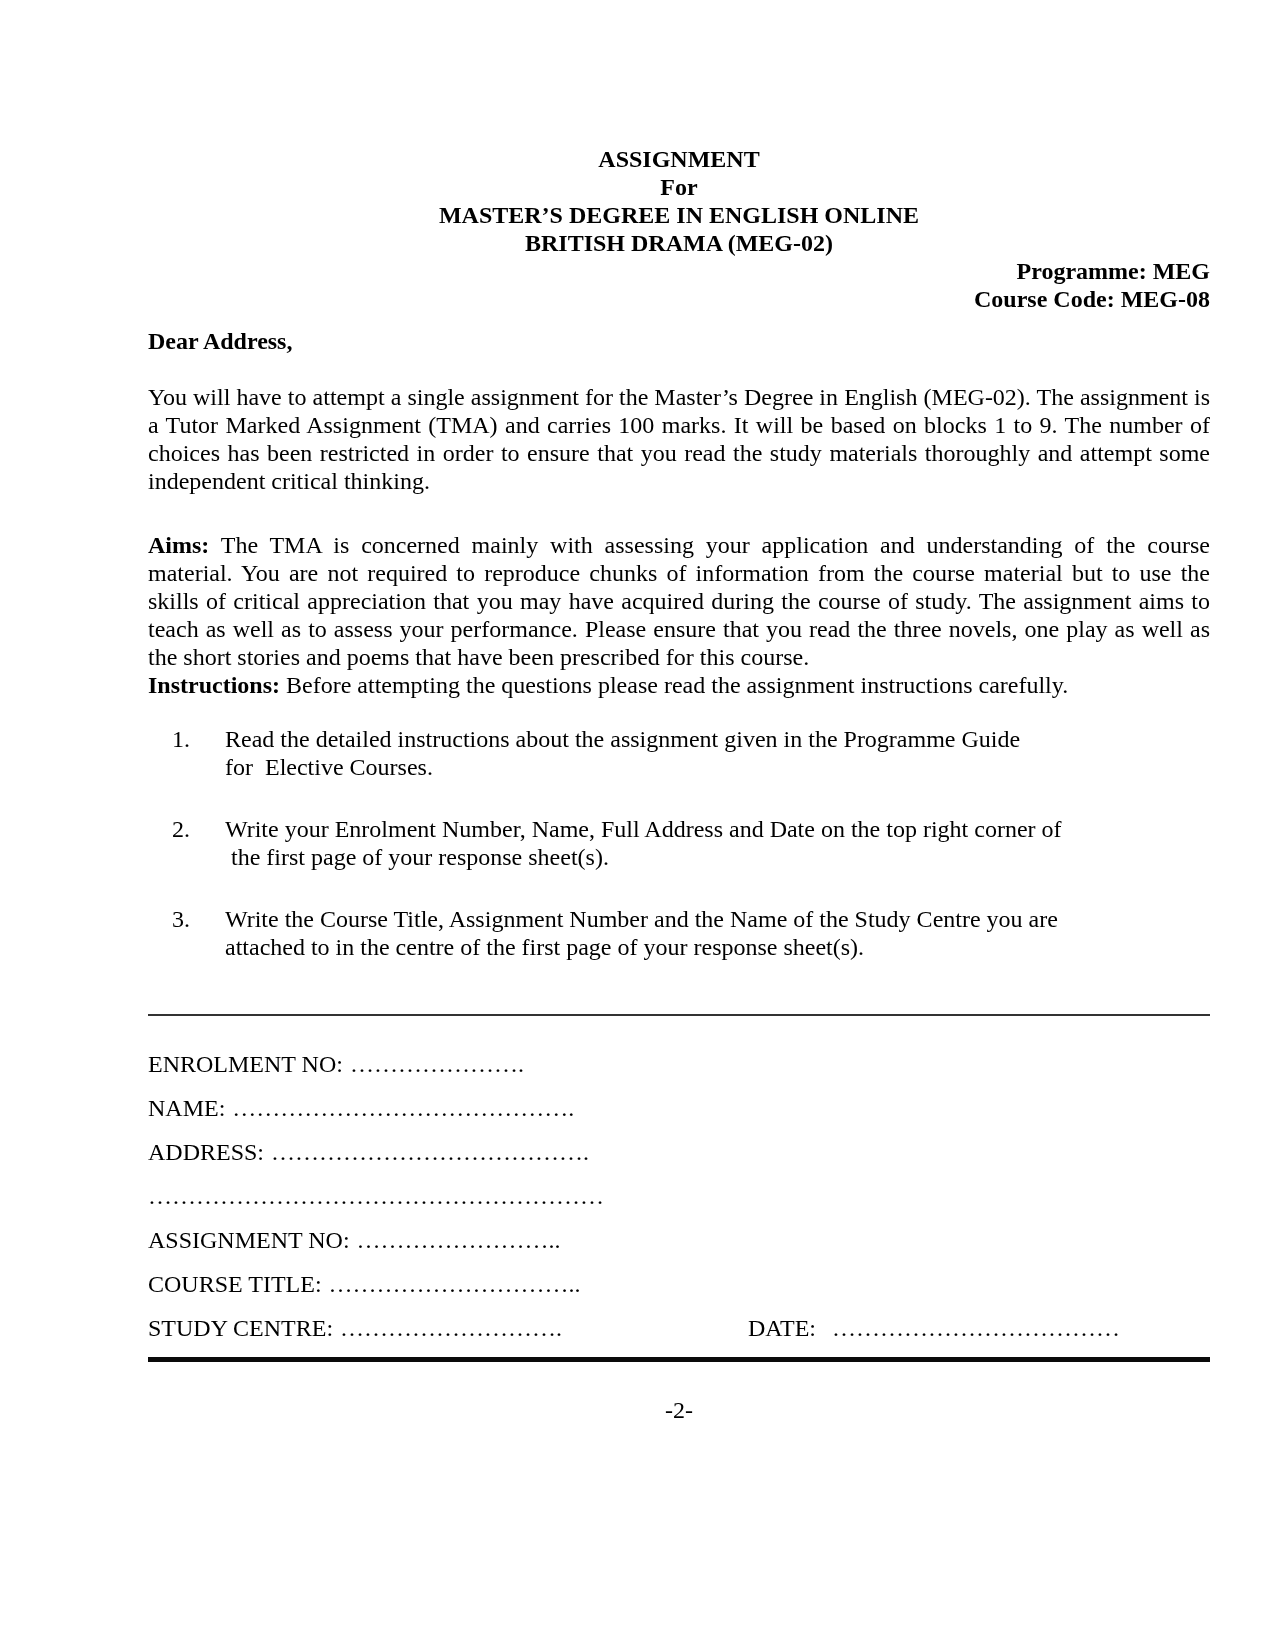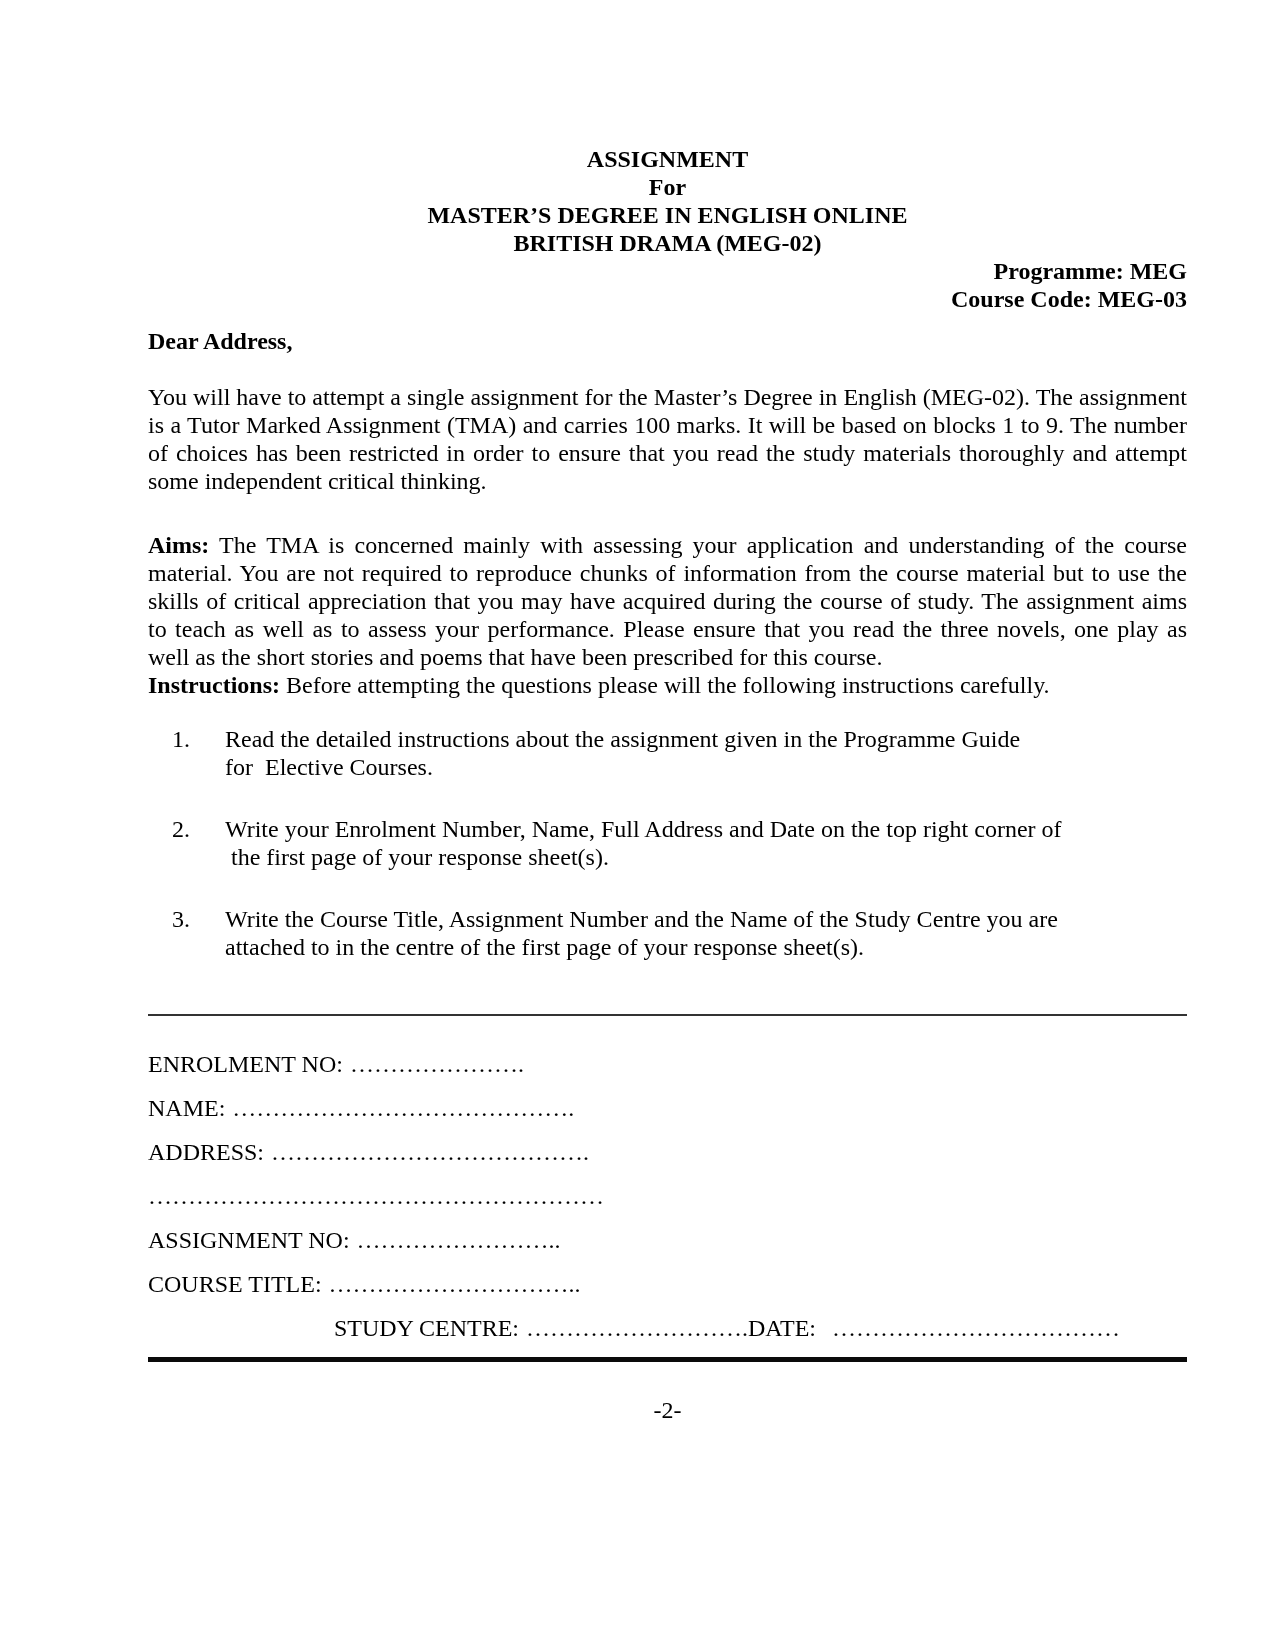--- a/index.html
+++ b/index.html
@@ -6,21 +6,21 @@
   .page {
     position: relative;
     width: 1275px;
     height: 1650px;
     background: #ffffff;
     color: #000000;
     font-family: "Liberation Serif", "DejaVu Serif", serif;
     font-size: 24px;
     line-height: 28px;
     box-sizing: border-box;
-    padding: 145px 88px 0 148px;
+    padding: 145px 65px 0 148px;
     overflow: hidden;
   }
   .title-block { text-align: center; font-weight: bold; }
   .meta-block  { text-align: right;  font-weight: bold; }
   .salutation  { margin-top: 14px; font-weight: bold; }
   .para        { margin: 0; text-align: justify; }
   .para.intro  { margin-top: 28px; }
   .para.aims   { margin-top: 36px; }
   .para.instructions { margin-top: 0; text-align: left; }
   .bold-lead   { font-weight: bold; }
@@ -30,49 +30,49 @@
   .list-num    { width: 53px; flex-shrink: 0; }
   .list-text   { flex: 1; }
   .list-line   { display: block; }
   .lead-out    { margin: 29px 0 0 0; text-align: left; }
   .rule        { border: 0; margin: 0; }
   .rule.thin   { margin-top: 53px; border-top: 2px solid #333333; }
   .rule.thick  { margin-top: 15px; border-top: 5px solid #0a0a0a; }
   .form        { margin-top: 34px; }
   .form-row + .form-row { margin-top: 16px; }
   .form-row .label { margin-right: 7px; }
-  .form-row.study-date { display: flex; text-align: right; }
+  .form-row.study-date { display: flex; }
   .study-part  { width: 600px; flex-shrink: 0; }
   .date-part .label { margin-right: 16px; }
   .page-number { margin-top: 34px; text-align: center; }
 </style>
 </head>
 <body>
 
 <div class="page">
 
   <div class="title-block">
     <div>ASSIGNMENT</div>
     <div>For</div>
     <div>MASTER’S DEGREE IN ENGLISH ONLINE</div>
     <div>BRITISH DRAMA (MEG-02)</div>
   </div>
 
   <div class="meta-block">
     <div>Programme: MEG</div>
-    <div>Course Code: MEG-03</div>
+    <div>Course Code: MEG-08</div>
   </div>
 
   <div class="salutation">Dear Address,</div>
 
   <p class="para intro">You will have to attempt a single assignment for the Master’s Degree in English (MEG-02). The assignment is a Tutor Marked Assignment (TMA) and carries 100 marks. It will be based on blocks 1 to 9. The number of choices has been restricted in order to ensure that you read the study materials thoroughly and attempt some independent critical thinking.</p>
 
   <p class="para aims"><span class="bold-lead">Aims:</span><span> The TMA is concerned mainly with assessing your application and understanding of the course material. You are not required to reproduce chunks of information from the course material but to use the skills of critical appreciation that you may have acquired during the course of study. The assignment aims to teach as well as to assess your performance. Please ensure that you read the three novels, one play as well as the short stories and poems that have been prescribed for this course.</span></p>
 
-  <p class="para instructions"><span class="bold-lead">Instructions:</span><span> Before attempting the questions please will the following instructions carefully.</span></p>
+  <p class="para instructions"><span class="bold-lead">Instructions:</span><span> Before attempting the questions please read the assignment instructions carefully.</span></p>
 
   <div class="list">
 
     <div class="list-item">
       <span class="list-num">1.</span>
       <span class="list-text">
         <span class="list-line">Read the detailed instructions about the assignment given in the Programme Guide</span>
         <span class="list-line">for&nbsp; Elective Courses.</span>
       </span>
     </div>

